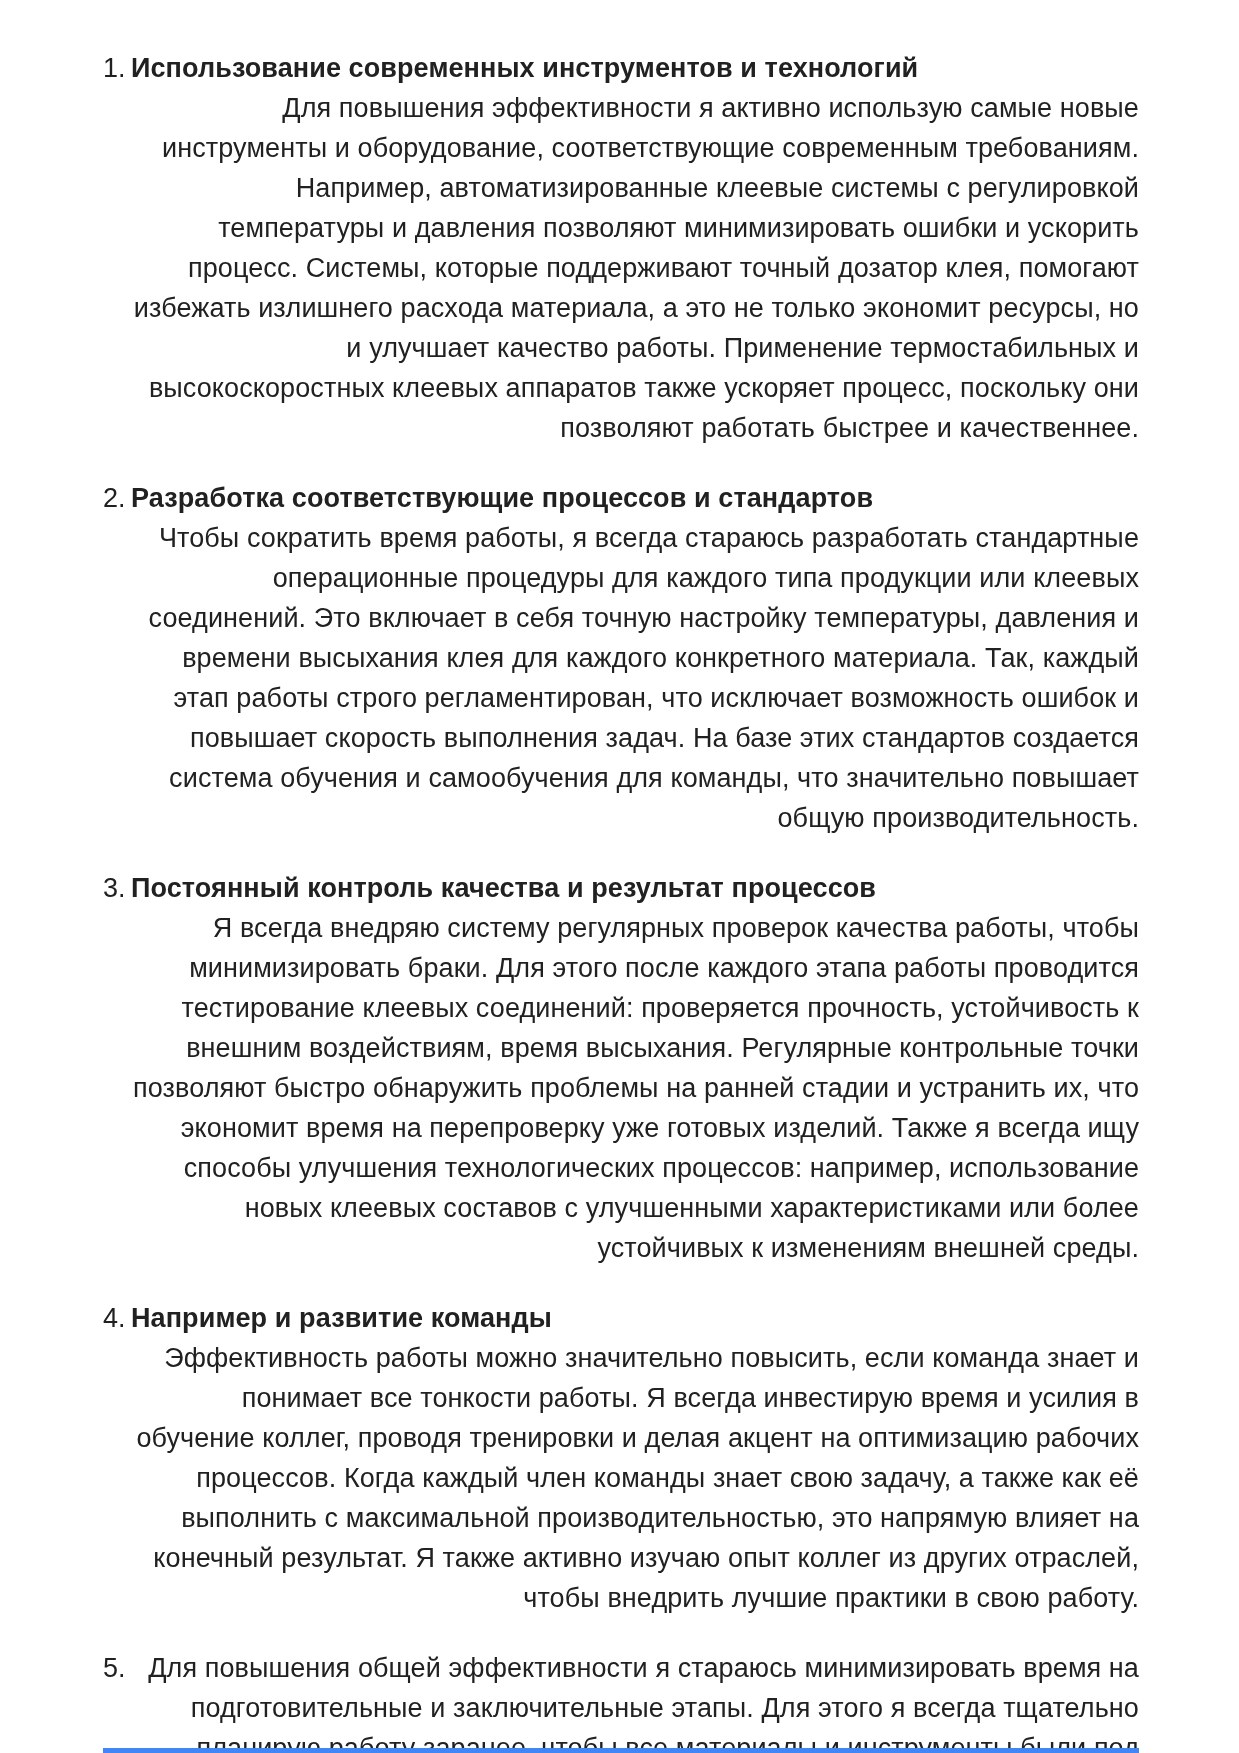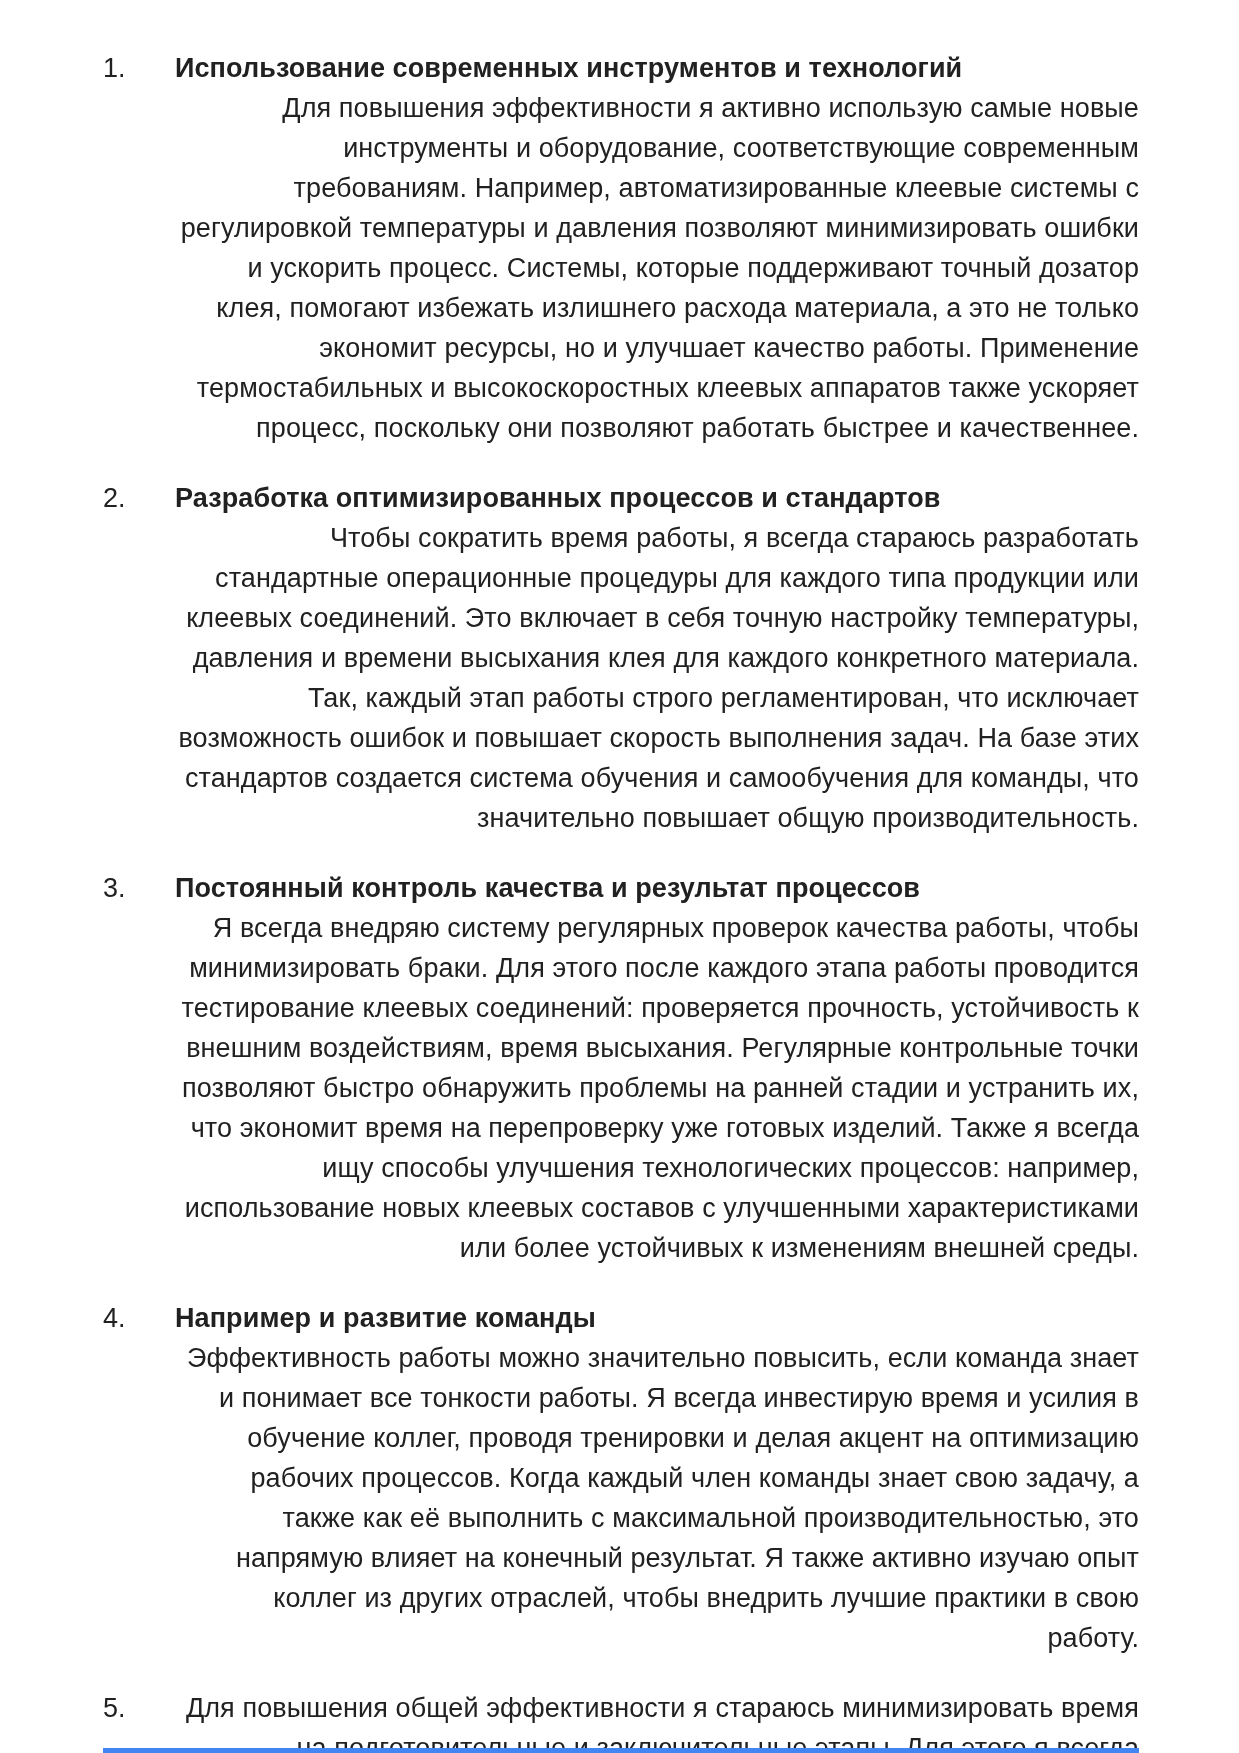--- a/index.html
+++ b/index.html
@@ -36,21 +36,20 @@
     flex: 0 0 28px;
     width: 28px;
     font-size: 27px;
     line-height: 40px;
     text-align: left;
     white-space: nowrap;
   }
   .content {
     flex: 1 1 auto;
     max-width: 1008px;
-    margin-left: 44px;
   }
   .heading {
     font-size: 27px;
     line-height: 40px;
     font-weight: 700;
     letter-spacing: 0.1px;
   }
   .paragraph {
     font-size: 27px;
     line-height: 40px;
@@ -76,21 +75,21 @@
       <div class="marker">1.</div>
       <div class="content">
         <div class="heading">Использование современных инструментов и технологий</div>
         <div class="paragraph">Для повышения эффективности я активно использую самые новые инструменты и оборудование, соответствующие современным требованиям. Например, автоматизированные клеевые системы с регулировкой температуры и давления позволяют минимизировать ошибки и ускорить процесс. Системы, которые поддерживают точный дозатор клея, помогают избежать излишнего расхода материала, а это не только экономит ресурсы, но и улучшает качество работы. Применение термостабильных и высокоскоростных клеевых аппаратов также ускоряет процесс, поскольку они позволяют работать быстрее и качественнее.</div>
       </div>
     </div>
 
     <div class="item">
       <div class="marker">2.</div>
       <div class="content">
-        <div class="heading">Разработка оптимизированных процессов и стандартов</div>
+        <div class="heading">Разработка соответствующие процессов и стандартов</div>
         <div class="paragraph">Чтобы сократить время работы, я всегда стараюсь разработать стандартные операционные процедуры для каждого типа продукции или клеевых соединений. Это включает в себя точную настройку температуры, давления и времени высыхания клея для каждого конкретного материала. Так, каждый этап работы строго регламентирован, что исключает возможность ошибок и повышает скорость выполнения задач. На базе этих стандартов создается система обучения и самообучения для команды, что значительно повышает общую производительность.</div>
       </div>
     </div>
 
     <div class="item">
       <div class="marker">3.</div>
       <div class="content">
         <div class="heading">Постоянный контроль качества и результат процессов</div>
         <div class="paragraph">Я всегда внедряю систему регулярных проверок качества работы, чтобы минимизировать браки. Для этого после каждого этапа работы проводится тестирование клеевых соединений: проверяется прочность, устойчивость к внешним воздействиям, время высыхания. Регулярные контрольные точки позволяют быстро обнаружить проблемы на ранней стадии и устранить их, что экономит время на перепроверку уже готовых изделий. Также я всегда ищу способы улучшения технологических процессов: например, использование новых клеевых составов с улучшенными характеристиками или более устойчивых к изменениям внешней среды.</div>
       </div>

